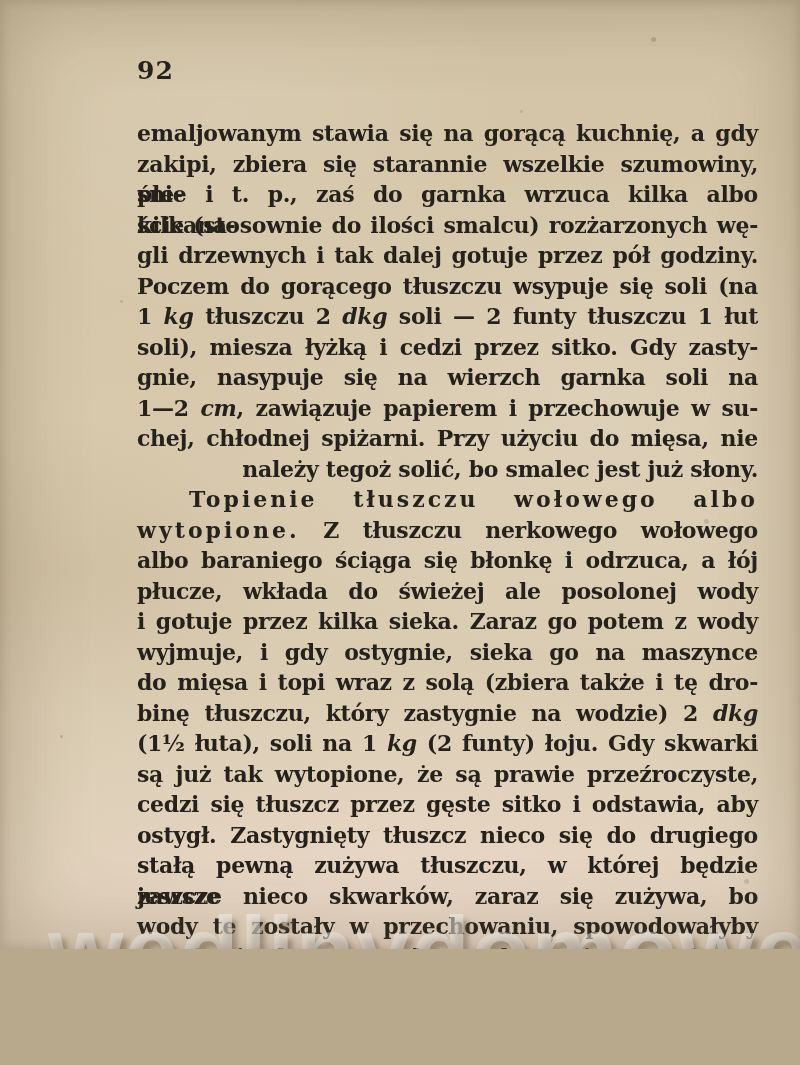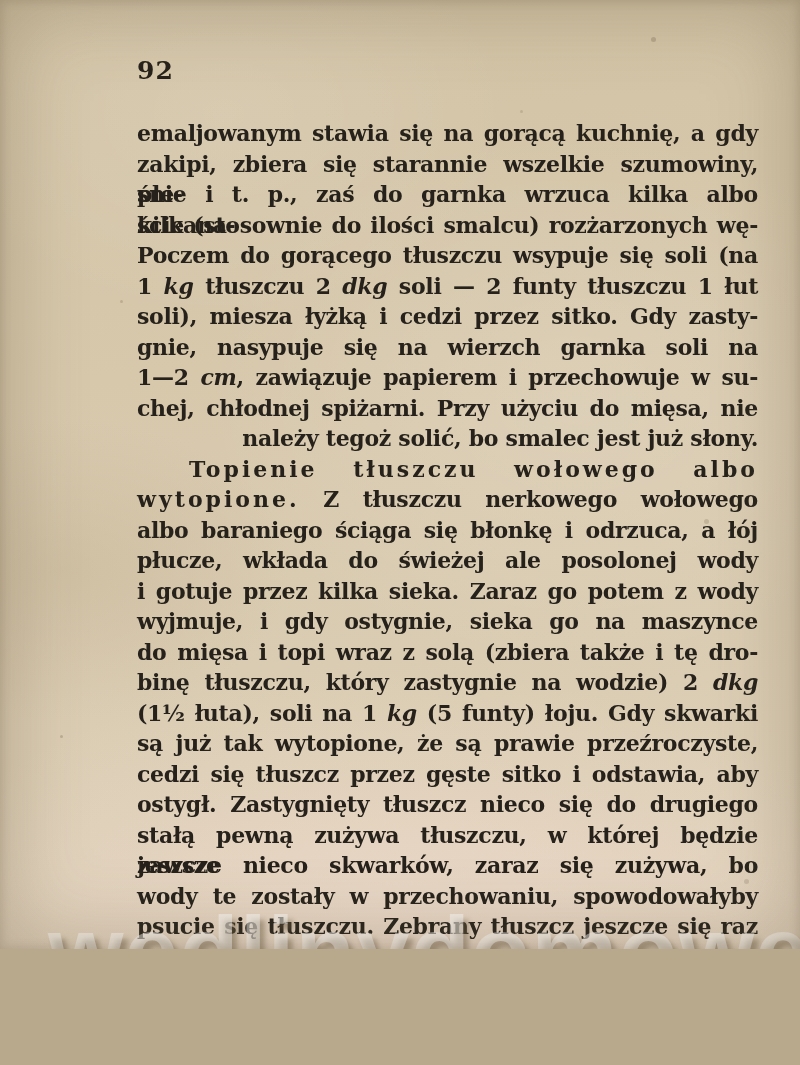--- a/index.html
+++ b/index.html
@@ -64,36 +64,37 @@
 <body>
 
 <div class="page">
   <div class="specks"></div>
   <div class="pagenum">92</div>
   <div class="text">
       <div class="line just"><span>emaljowanym stawia się na gorącą kuchnię, a gdy</span></div>
       <div class="line just"><span>zakipi, zbiera się starannie wszelkie szumowiny, ple-</span></div>
       <div class="line just"><span>śnie i t. p., zaś do garnka wrzuca kilka albo kilkana-</span></div>
       <div class="line just"><span>ście (stosownie do ilości smalcu) rozżarzonych wę-</span></div>
+      <div class="line just"><span>gli drzewnych i tak dalej gotuje przez pół godziny.</span></div>
       <div class="line just"><span>Poczem do gorącego tłuszczu wsypuje się soli (na</span></div>
       <div class="line just"><span>1 </span><span class="it">kg</span><span> tłuszczu 2 </span><span class="it">dkg</span><span> soli — 2 funty tłuszczu 1 łut</span></div>
       <div class="line just"><span>soli), miesza łyżką i cedzi przez sitko. Gdy zasty-</span></div>
       <div class="line just"><span>gnie, nasypuje się na wierzch garnka soli na</span></div>
       <div class="line just"><span>1—2 </span><span class="it">cm</span><span>, zawiązuje papierem i przechowuje w su-</span></div>
       <div class="line just"><span>chej, chłodnej spiżarni. Przy użyciu do mięsa, nie</span></div>
       <div class="line"><span>należy tegoż solić, bo smalec jest już słony.</span></div>
       <div class="line just" style="text-indent: 52px;"><span class="sperr">Topienie tłuszczu wołowego albo</span></div>
       <div class="line just"><span class="sperr">wytopione.</span><span> Z tłuszczu nerkowego wołowego</span></div>
       <div class="line just"><span>albo baraniego ściąga się błonkę i odrzuca, a łój</span></div>
       <div class="line just"><span>płucze, wkłada do świeżej ale posolonej wody</span></div>
       <div class="line just"><span>i gotuje przez kilka sieka. Zaraz go potem z wody</span></div>
       <div class="line just"><span>wyjmuje, i gdy ostygnie, sieka go na maszynce</span></div>
       <div class="line just"><span>do mięsa i topi wraz z solą (zbiera także i tę dro-</span></div>
       <div class="line just"><span>binę tłuszczu, który zastygnie na wodzie) 2 </span><span class="it">dkg</span></div>
-      <div class="line just"><span>(1½ łuta), soli na 1 </span><span class="it">kg</span><span> (5 funty) łoju. Gdy skwarki</span></div>
+      <div class="line just"><span>(1½ łuta), soli na 1 </span><span class="it">kg</span><span> (2 funty) łoju. Gdy skwarki</span></div>
       <div class="line just"><span>są już tak wytopione, że są prawie przeźroczyste,</span></div>
       <div class="line just"><span>cedzi się tłuszcz przez gęste sitko i odstawia, aby</span></div>
       <div class="line just"><span>ostygł. Zastygnięty tłuszcz nieco się do drugiego</span></div>
       <div class="line just"><span>stałą pewną zużywa tłuszczu, w której będzie zawsze</span></div>
       <div class="line just"><span>jeszcze nieco skwarków, zaraz się zużywa, bo</span></div>
       <div class="line just"><span>wody te zostały w przechowaniu, spowodowałyby</span></div>
       <div class="line just"><span>psucie się tłuszczu. Zebrany tłuszcz jeszcze się raz</span></div>
     </div>
   <div class="watermark">wedlinydomowe.pl</div>
   <div class="vignette"></div>

